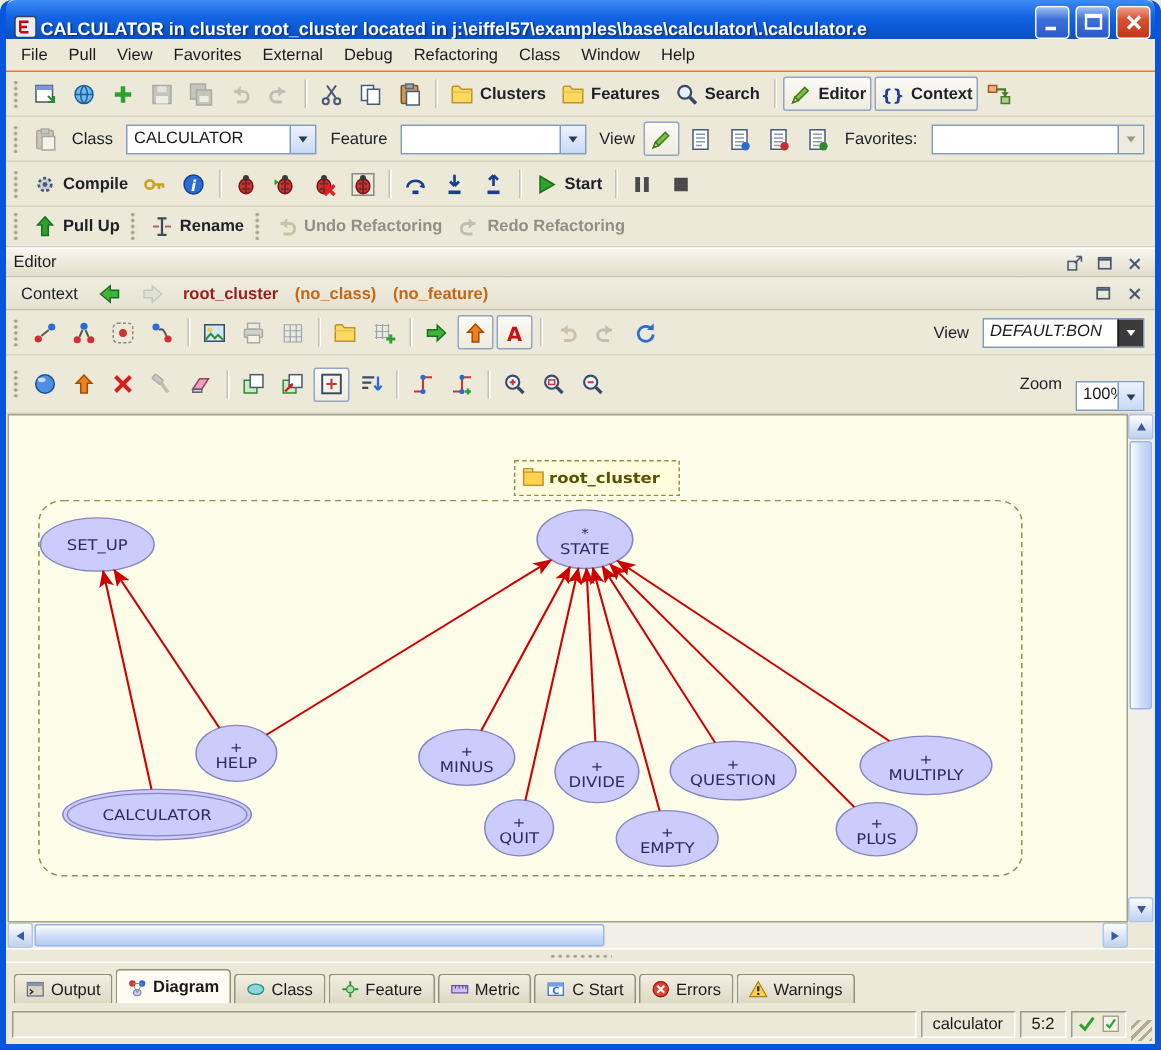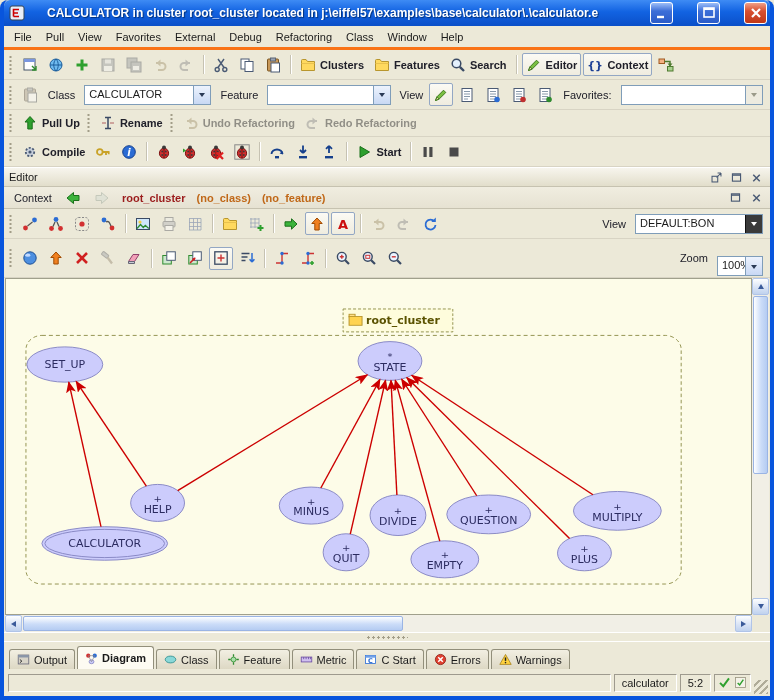--- a/index.html
+++ b/index.html
@@ -2,30 +2,30 @@
 <html><head>
 <meta charset="utf-8">
 <style>
   html,body{margin:0;padding:0;width:774px;height:700px;overflow:hidden;}
   body{font-family:"Liberation Sans","DejaVu Sans",sans-serif;font-size:11px;color:#1a1a1a;background:#ECE9D8;}
   .window{width:774px;height:700px;display:flex;flex-direction:column;background:#ECE9D8;
     border-left:4px solid #0855DD;border-right:4px solid #0855DD;border-bottom:4px solid #0855DD;
     border-radius:8px 8px 0 0;box-sizing:border-box;}
   
   .titlebar{height:26px;flex:0 0 26px;background:linear-gradient(180deg,#3E8BF4 0%,#1263E2 45%,#0A4FC8 100%);
-    display:flex;align-items:center;padding:0 3px 0 5px;border-radius:6px 6px 0 0;gap:22px;}
+    display:flex;align-items:flex-end;padding:0 3px 0 5px;border-radius:6px 6px 0 0;gap:2px;}
   .title-text{color:#fff;font-weight:bold;font-size:12px;text-shadow:1px 1px 1px #00307A;
     white-space:nowrap;overflow:hidden;flex:1;}
   .winbtn{width:21px;height:20px;border-radius:3px;border:1px solid #fff;display:flex;align-items:center;
     justify-content:center;margin-left:2px;flex:0 0 auto;}
   .winbtn.min,.winbtn.max{background:linear-gradient(180deg,#9CBEF8,#3D6FD8 40%,#2A5BC8);}
   .winbtn.close{background:linear-gradient(180deg,#F0A088,#D85030 40%,#C03818);}
   
   .menubar{height:21px;flex:0 0 21px;display:flex;align-items:center;padding-left:3px;background:#ECE9D8;
-    border-bottom:3px solid #f97316;}
+    border-bottom:1px solid #f97316;}
   .menu-item{padding:2px 7px;cursor:default;}
   
   .tbrow{min-height:27px;flex:0 0 auto;display:flex;align-items:center;padding:1px 3px;background:#ECE9D8;
     border-bottom:1px solid #D8D4C4;}
   .tbrow.slim{min-height:24px;}
   .tgrip{width:5px;height:18px;margin:0 4px 0 1px;background-image:radial-gradient(circle,#A29D88 1px,transparent 1.2px);
     background-size:4px 4px;background-position:center;}
   .tsep{width:1px;height:19px;background:#C6C2B2;box-shadow:1px 0 0 #fff;margin:0 4px;}
   .tflex{flex:1;}
   .tlabel{margin:0 5px;white-space:nowrap;color:#20202A;}
@@ -358,60 +358,20 @@
         </span>
       </button>
       <span class="tlabel">Favorites:</span>
       <div class="combo disabled" style="width: 148px;">
         <span class="cval"></span>
         <div class="cbtn">
           <span class="arrow-down"></span>
         </div>
       </div>
     </div>
-  <div class="tbrow slim" id="tb-refactor">
-      <div class="tgrip"></div>
-      <button class="tbtn">
-        <span class="icon">
-          <svg viewBox="0 0 16 16">
-            <path d="M8 1.5 L13 7 H10.2 V14 H5.8 V7 H3 Z" fill="#2EA02E" stroke="#1A701A"></path>
-          </svg>
-        </span>
-        <span class="blabel">Pull Up</span>
-      </button>
-      <div class="tgrip"></div>
-      <button class="tbtn">
-        <span class="icon">
-          <svg viewBox="0 0 16 16">
-            <path d="M5 2.5 h6 M5 13.5 h6 M8 2.5 v11" stroke="#3A4A64" stroke-width="1.5"></path>
-            <path d="M2 8 h4 M10 8 h4" stroke="#B06060" stroke-width="1.2"></path>
-          </svg>
-        </span>
-        <span class="blabel">Rename</span>
-      </button>
-      <div class="tgrip"></div>
-      <button class="tbtn disabled">
-        <span class="icon">
-          <svg viewBox="0 0 16 16">
-            <path d="M4 6 h6 a3.5 3.5 0 0 1 0 7 h-4" fill="none" stroke="#D19000" stroke-width="2"></path>
-            <path d="M4.5 6 L8.5 2.5 v7 z" fill="#D19000"></path>
-          </svg>
-        </span>
-        <span class="blabel">Undo Refactoring</span>
-      </button>
-      <button class="tbtn disabled">
-        <span class="icon">
-          <svg viewBox="0 0 16 16">
-            <path d="M12 6 h-6 a3.5 3.5 0 0 0 0 7 h4" fill="none" stroke="#8A8A8A" stroke-width="2"></path>
-            <path d="M11.5 6 L7.5 2.5 v7 z" fill="#8A8A8A"></path>
-          </svg>
-        </span>
-        <span class="blabel">Redo Refactoring</span>
-      </button>
-    </div>
   <div class="tbrow" id="tb-project">
       <div class="tgrip"></div>
       <button class="tbtn">
         <span class="icon">
           <svg viewBox="0 0 16 16">
             <circle cx="8" cy="8" r="4.2" fill="#C8D0DC" stroke="#4A5A74" stroke-width="1.8" stroke-dasharray="2 1.6"></circle>
             <circle cx="8" cy="8" r="1.6" fill="#4A5A74"></circle>
           </svg>
         </span>
         <span class="blabel">Compile</span>
@@ -531,20 +491,60 @@
             <rect x="9.3" y="3" width="3.2" height="10" fill="#4A4A4A"></rect>
           </svg>
         </span>
       </button>
       <button class="tbtn">
         <span class="icon">
           <svg viewBox="0 0 16 16">
             <rect x="3.5" y="3.5" width="9" height="9" fill="#4A4A4A"></rect>
           </svg>
         </span>
+      </button>
+    </div>
+  <div class="tbrow slim" id="tb-refactor">
+      <div class="tgrip"></div>
+      <button class="tbtn">
+        <span class="icon">
+          <svg viewBox="0 0 16 16">
+            <path d="M8 1.5 L13 7 H10.2 V14 H5.8 V7 H3 Z" fill="#2EA02E" stroke="#1A701A"></path>
+          </svg>
+        </span>
+        <span class="blabel">Pull Up</span>
+      </button>
+      <div class="tgrip"></div>
+      <button class="tbtn">
+        <span class="icon">
+          <svg viewBox="0 0 16 16">
+            <path d="M5 2.5 h6 M5 13.5 h6 M8 2.5 v11" stroke="#3A4A64" stroke-width="1.5"></path>
+            <path d="M2 8 h4 M10 8 h4" stroke="#B06060" stroke-width="1.2"></path>
+          </svg>
+        </span>
+        <span class="blabel">Rename</span>
+      </button>
+      <div class="tgrip"></div>
+      <button class="tbtn disabled">
+        <span class="icon">
+          <svg viewBox="0 0 16 16">
+            <path d="M4 6 h6 a3.5 3.5 0 0 1 0 7 h-4" fill="none" stroke="#D19000" stroke-width="2"></path>
+            <path d="M4.5 6 L8.5 2.5 v7 z" fill="#D19000"></path>
+          </svg>
+        </span>
+        <span class="blabel">Undo Refactoring</span>
+      </button>
+      <button class="tbtn disabled">
+        <span class="icon">
+          <svg viewBox="0 0 16 16">
+            <path d="M12 6 h-6 a3.5 3.5 0 0 0 0 7 h4" fill="none" stroke="#8A8A8A" stroke-width="2"></path>
+            <path d="M11.5 6 L7.5 2.5 v7 z" fill="#8A8A8A"></path>
+          </svg>
+        </span>
+        <span class="blabel">Redo Refactoring</span>
       </button>
     </div>
 
   <div class="panel-header">
     <span class="ph-title">Editor</span>
     <span class="ph-icons" id="editor-header-icons">
         <span class="hbtn">
           <span class="icon small">
             <svg viewBox="0 0 16 16">
               <rect x="2.5" y="6.5" width="7" height="7" fill="none" stroke="#4A5A74" stroke-width="1.3"></rect>
@@ -730,21 +730,21 @@
       <button class="tbtn">
         <span class="icon">
           <svg viewBox="0 0 16 16">
             <path d="M12.5 5.5 A5 5 0 1 0 13.5 9" fill="none" stroke="#2B6CD4" stroke-width="1.8"></path>
             <path d="M13.8 1.5 v4.5 h-4.5 z" fill="#2B6CD4"></path>
           </svg>
         </span>
       </button>
       <div class="tflex"></div>
       <span class="tlabel">View</span>
-      <div class="combo dark" style="width: 128px;">
+      <div class="combo dark" style="width: 108px; font-style: italic;">
         <span class="cval">DEFAULT:BON</span>
         <div class="cbtn">
           <span class="arrow-down"></span>
         </div>
       </div>
     </div>
   <div class="tbrow" id="tb-diagram-bottom">
       <div class="tgrip"></div>
       <button class="tbtn">
         <span class="icon">

